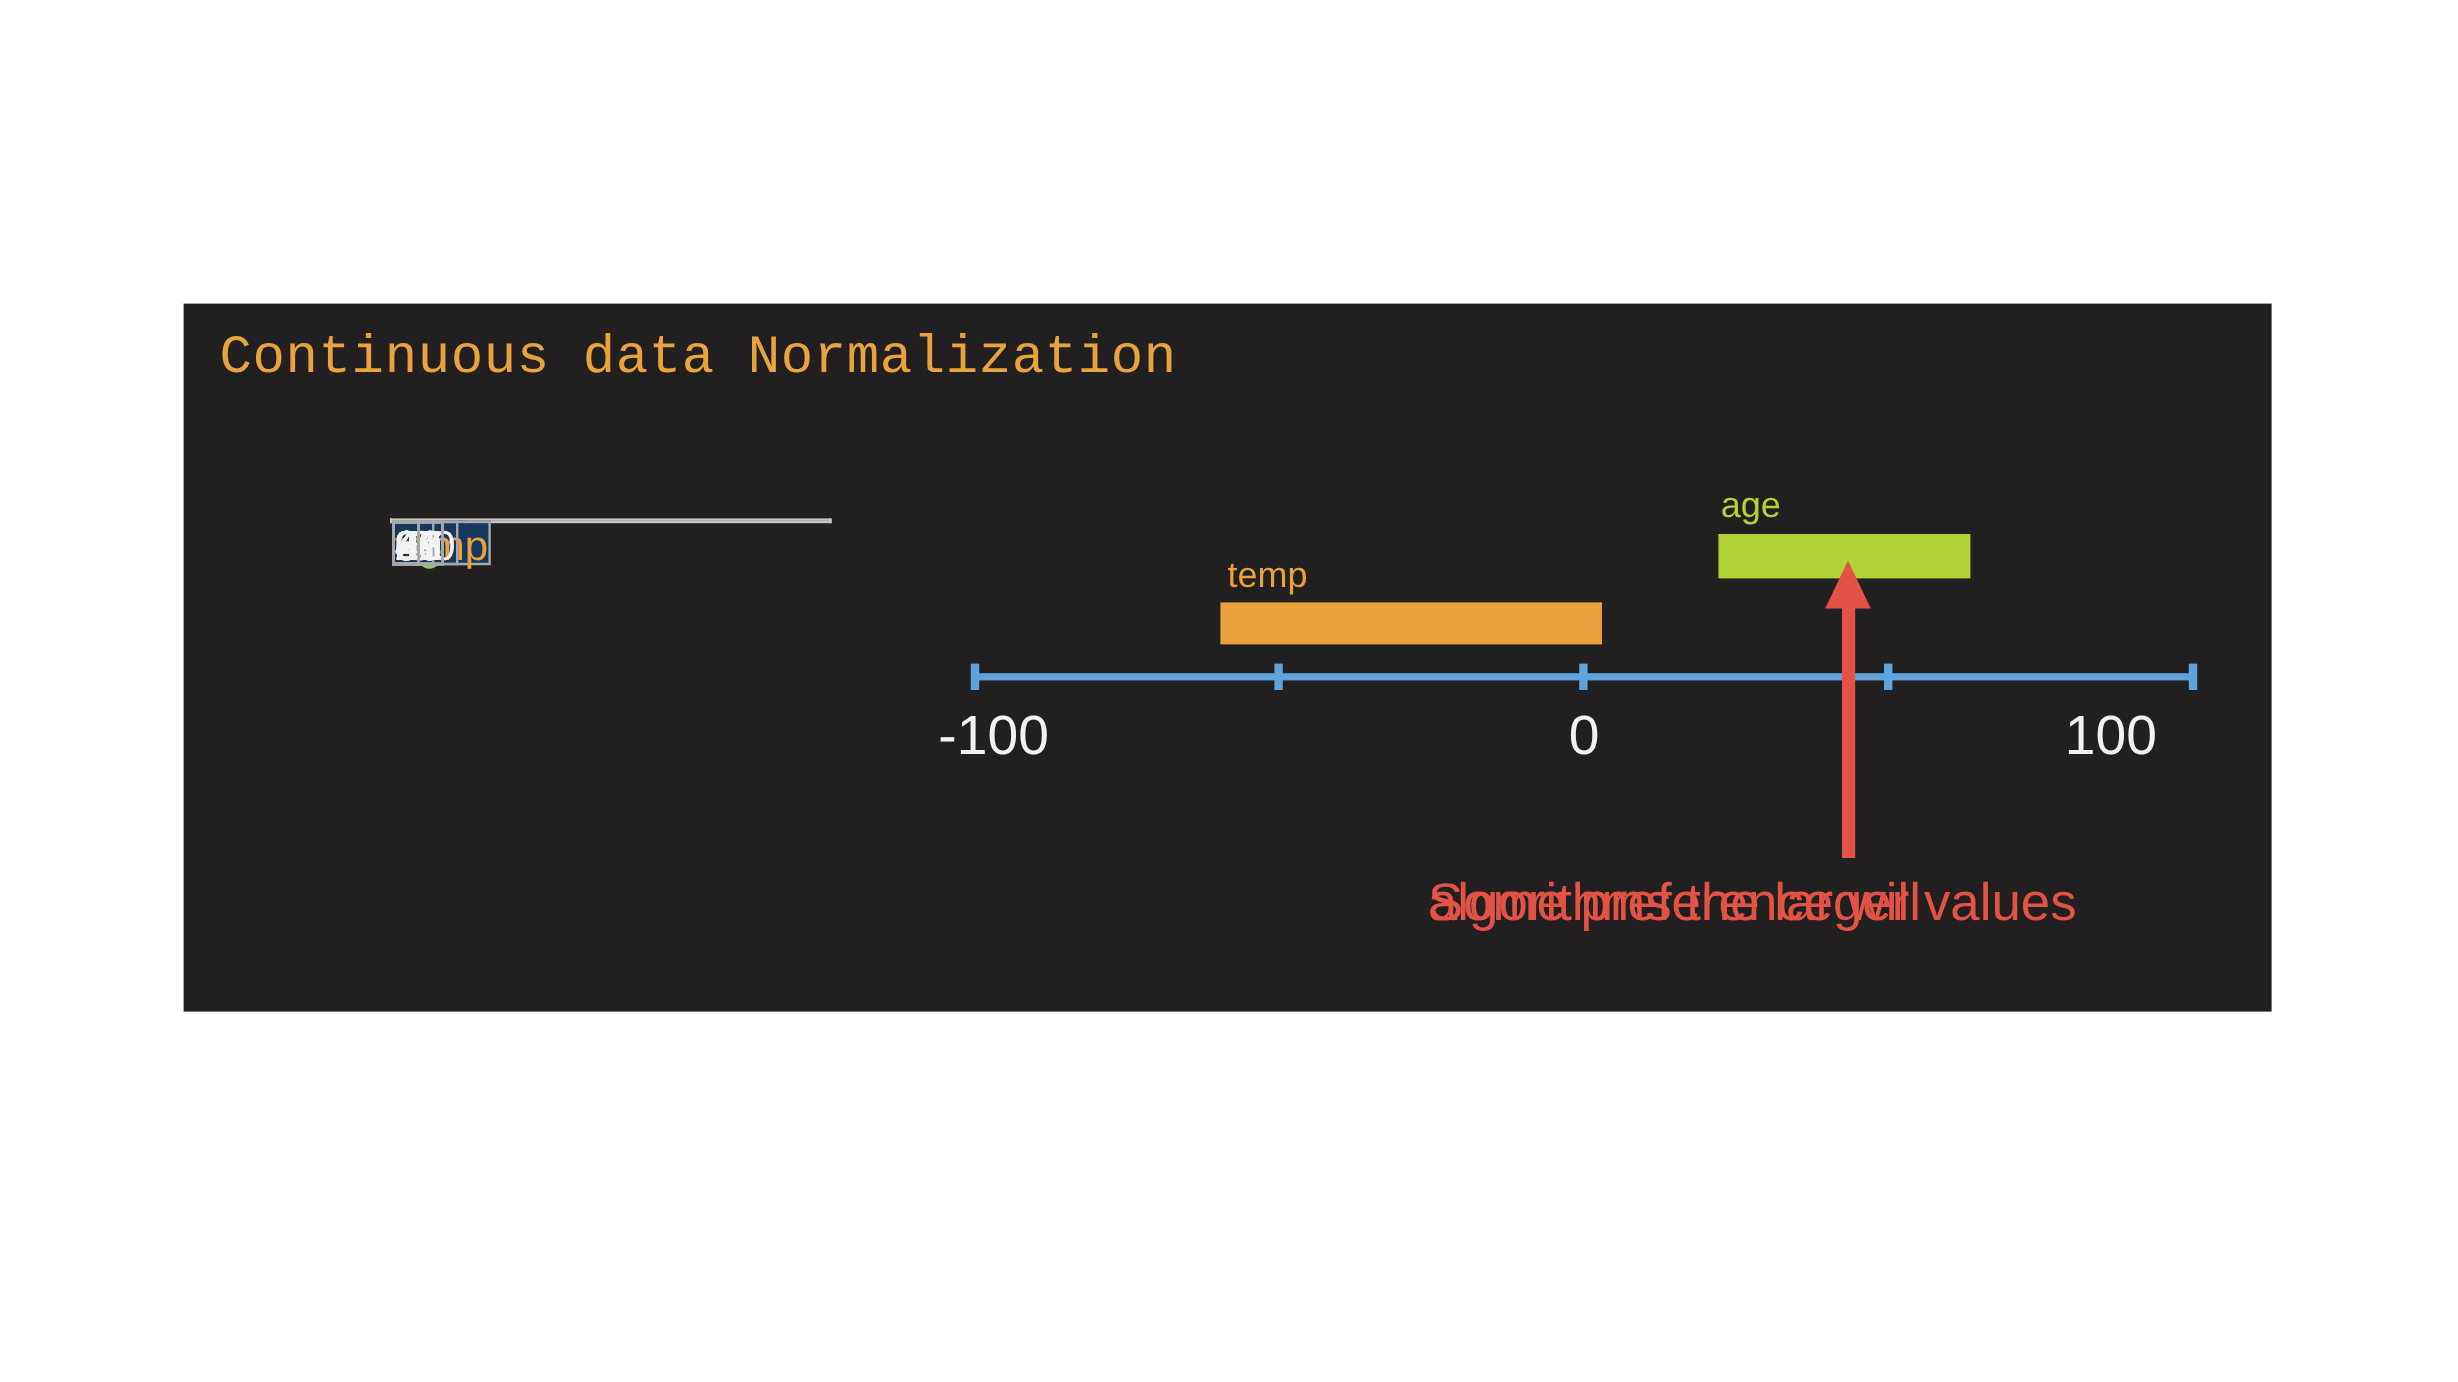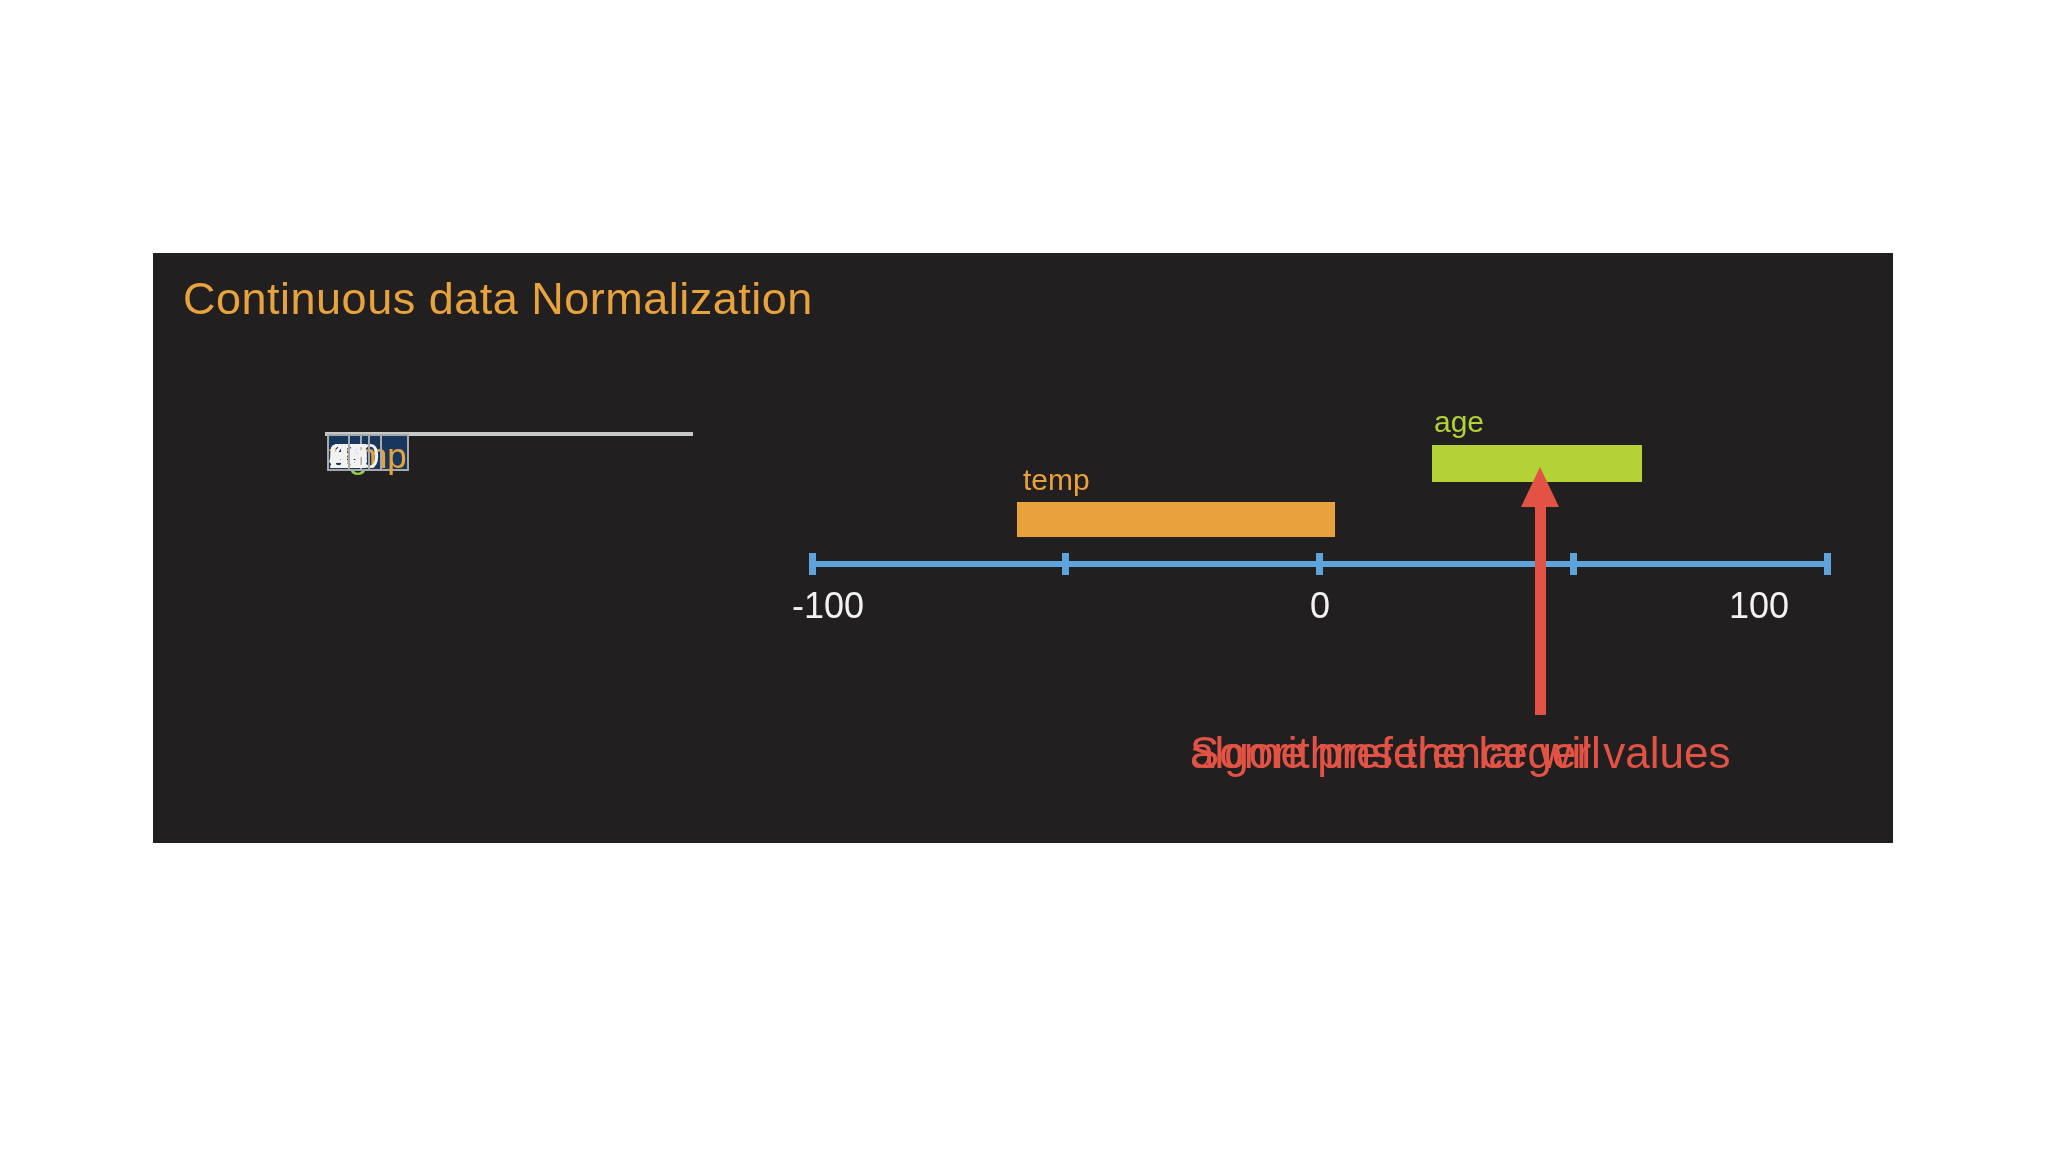--- a/index.html
+++ b/index.html
@@ -11,20 +11,21 @@
   .page { position:absolute; left:0; top:0; width:2048px; height:1152px; background:#ffffff; }
   .panel {
     position:absolute; left:153px; top:253px; width:1740px; height:590px;
     background:#221F20;
   }
   .panel * { position:absolute; box-sizing:border-box; }
 
   .slide-title {
     left:30px; top:20px; font-size:45px; color:#E8A33D; letter-spacing:0.5px;
     white-space:nowrap;
+    font-family:Liberation Mono, monospace;
   }
 
   
   table.data-table {
     left:172px; top:179px; width:368px;
     border-collapse:collapse; table-layout:fixed;
     border:2px solid #C8C8C8;
   }
   table.data-table th, table.data-table td {
     border:2px solid #A8A8A8; text-align:center; padding:0;
@@ -34,21 +35,21 @@
   }
   table.data-table td { height:36.6px; color:#F2F2F2; font-size:35px; }
   .hdr-age { color:#92D050; }
   .hdr-temp { color:#E8A33D; }
 
   
   .axis-line { left:659px; top:308px; width:1015px; height:6px; background:#5FA3DC; }
   .axis-tick { top:300px; width:7px; height:22px; background:#5FA3DC; }
   .tick-1 { left:656px; } .tick-2 { left:909px; } .tick-3 { left:1163px; }
   .tick-4 { left:1417px; } .tick-5 { left:1671px; }
-  .axis-label { top:332px; width:160px; text-align:center; color:#F2F2F2; font-size:36px; }
+  .axis-label { top:332px; width:160px; text-align:center; color:#F2F2F2; font-size:46px; }
   .lbl-neg100 { left:595px; } .lbl-zero { left:1087px; } .lbl-100 { left:1526px; }
 
   
   .temp-bar-label { left:870px; top:210px; font-size:30px; color:#E9A13B; }
   .temp-bar { left:864px; top:249px; width:318px; height:35px; background:#E9A13B; }
   .age-bar-label { left:1281px; top:152px; font-size:30px; color:#B2D235; }
   .age-bar { left:1279px; top:192px; width:210px; height:37px; background:#B2D235; }
 
   
   .arrow-head {

